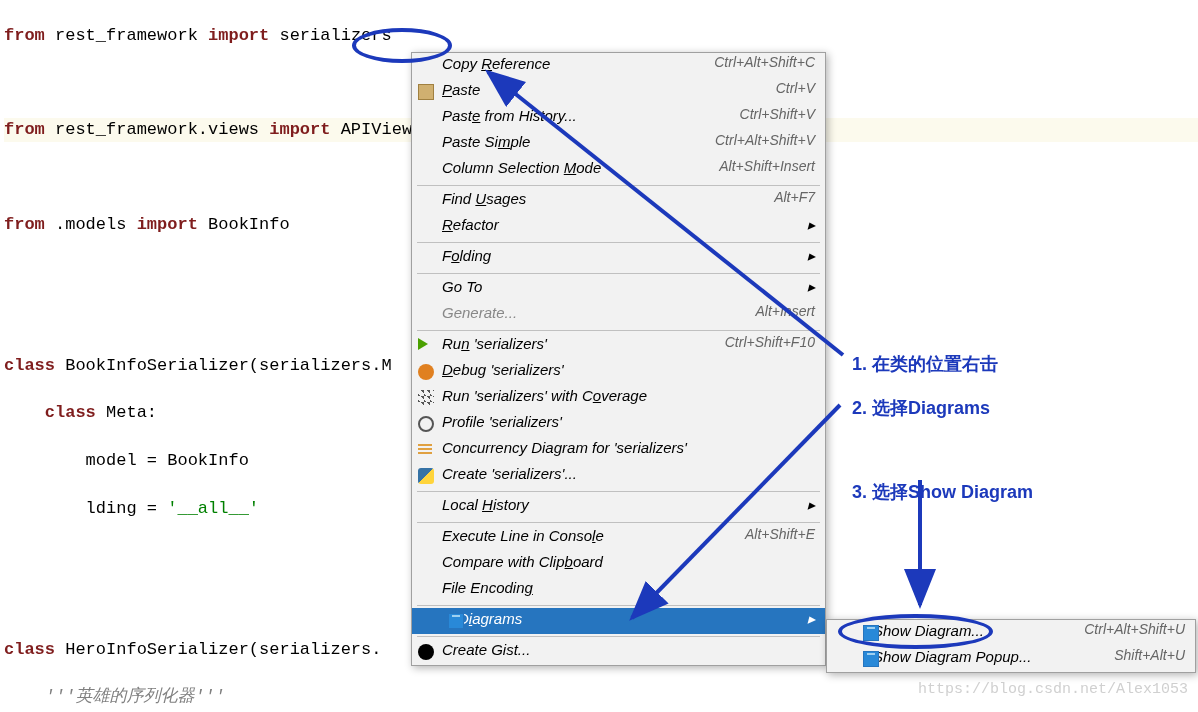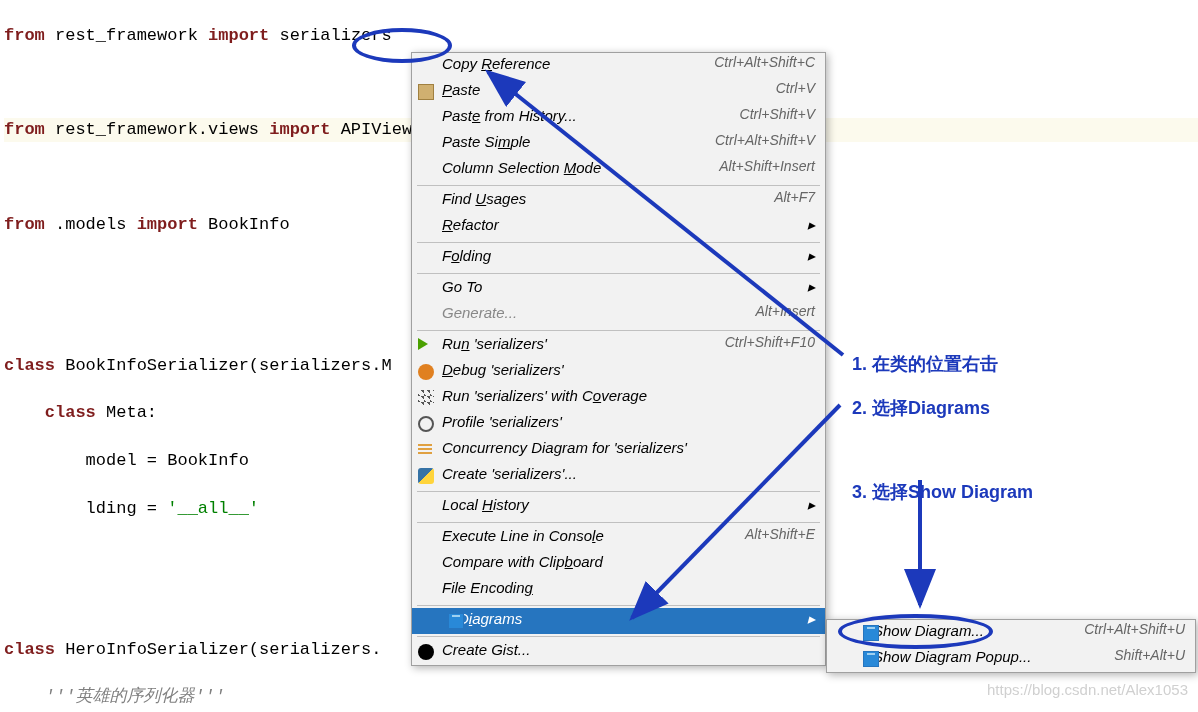--- a/index.html
+++ b/index.html
@@ -100,21 +100,21 @@
     }
     .arrow-svg {
       position: absolute;
       z-index: 19;
       pointer-events: none;
     }
     .watermark {
       position: absolute;
       right: 10px;
       bottom: 12px;
-      font-family: Liberation Sans, sans-serif;
+      font-family: Liberation Mono, monospace;
       font-size: 15px;
       color: #d0d0d0;
       z-index: 1;
     }
     u.mn { text-decoration: underline; }
   </style>
 </head>
 <body>
 
 <div class="code-editor">

